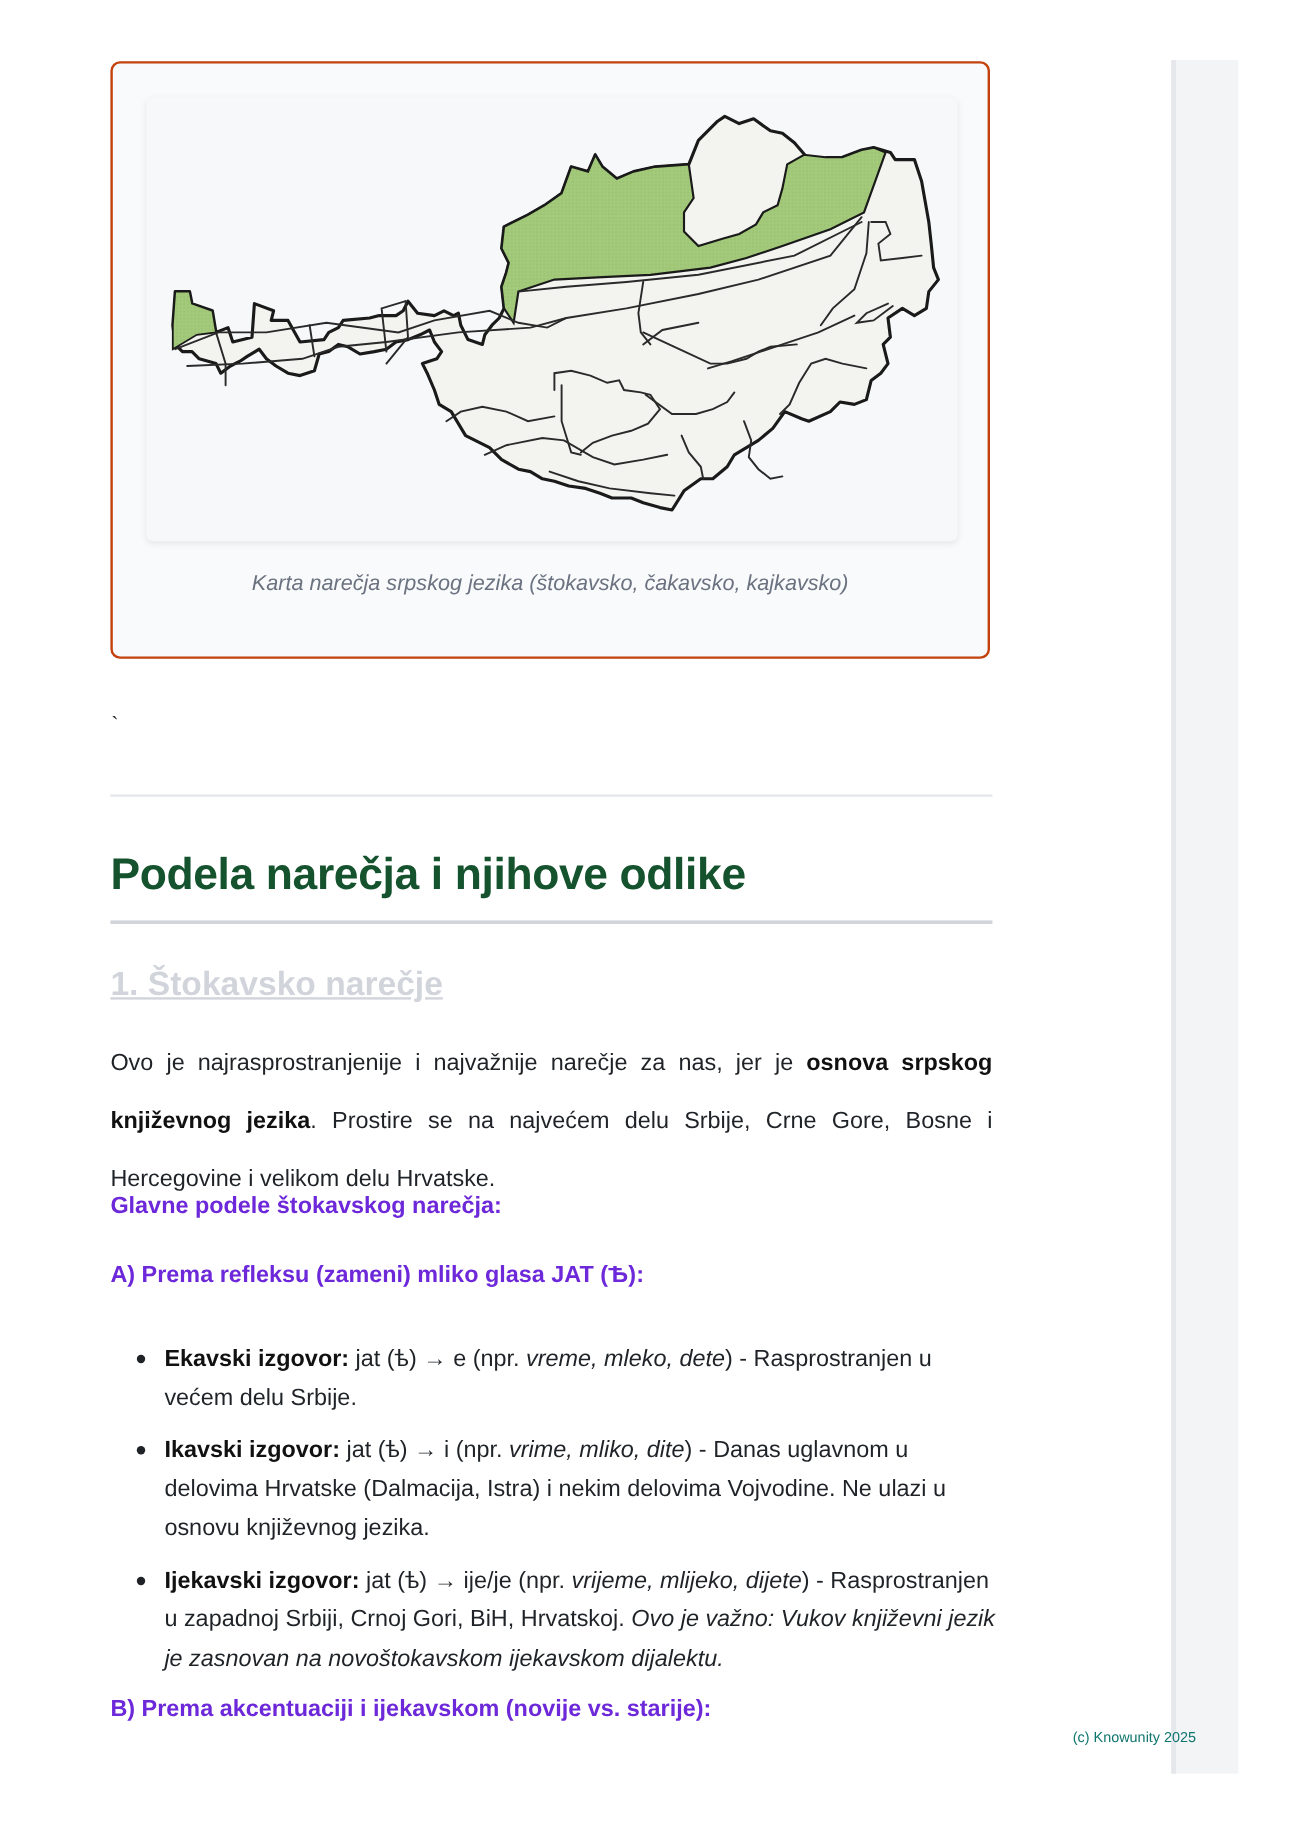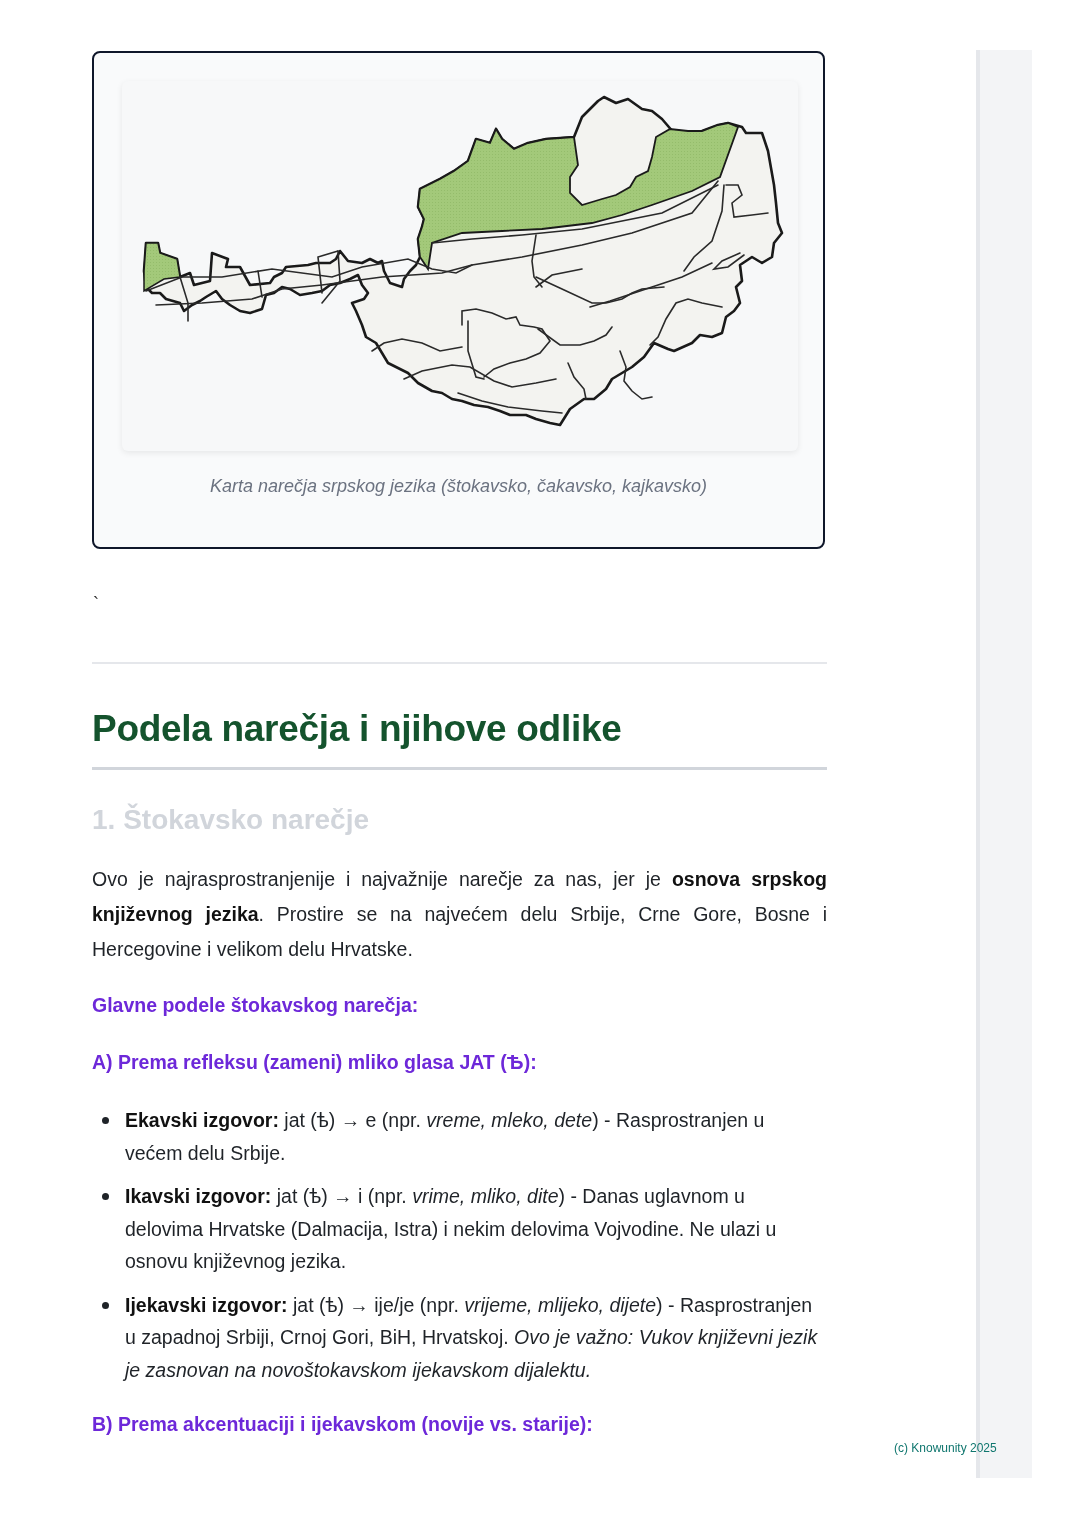--- a/index.html
+++ b/index.html
@@ -3,21 +3,21 @@
 <meta charset="utf-8">
 <style>
   html, body { margin: 0; padding: 0; background: #ffffff; }
   body {
     width: 1080px; height: 1528px; position: relative; overflow: hidden;
     font-family: "Liberation Sans", "DejaVu Sans", sans-serif;
     color: #1f2328;
   }
   .figure-card {
     position: absolute; left: 92px; top: 51px; width: 733px; height: 498px;
-    border: 2px solid #0f172a; border-radius: 8px; background: #f9fafb;
+    border: 2px solid #c2410c; border-radius: 8px; background: #f9fafb;
     box-sizing: border-box;
   }
   .map-frame {
     position: absolute; left: 28px; top: 28px; width: 676px; height: 370px;
     background: #f7f8f9; border-radius: 6px;
     box-shadow: 0 2px 6px rgba(0,0,0,0.08);
   }
   .map-frame svg { position: absolute; left: 0; top: 0; }
   .caption {
     position: absolute; left: 0; right: 0; top: 423px; text-align: center;
@@ -31,31 +31,31 @@
   }
   .h1 {
     position: absolute; left: 92px; top: 708px; width: 735px;
     font-size: 37px; font-weight: bold; color: #14532d; letter-spacing: -0.3px;
     margin: 0;
   }
   .h1-rule {
     position: absolute; left: 92px; top: 767px; width: 735px; height: 3px; background: #d1d5db;
   }
   .h2 {
-    position: absolute; left: 92px; top: 804px; font-size: 28px; font-weight: bold; color: #d1d5db; margin: 0;
+    position: absolute; left: 92px; top: 804px; font-size: 28px; font-weight: bold; color: #d1d5db; margin: 0; text-decoration: underline;
   }
   .para {
     position: absolute; left: 92px; top: 862px; width: 735px;
-    font-size: 19.5px; line-height: 35px; text-align: justify; color: #1f2328; margin: 0;
+    font-size: 19.5px; line-height: 48px; text-align: justify; color: #1f2328; margin: 0;
   }
   .sub {
     position: absolute; left: 92px; font-size: 19.5px; font-weight: bold; color: #6d28d9; margin: 0;
   }
   .list {
-    position: absolute; left: 92px; top: 1104px; width: 735px; margin: 0; padding: 0; list-style: none;
+    position: absolute; left: 92px; top: 1104px; width: 735px; margin: 12px; padding: 0; list-style: none;
   }
   .list li {
     position: relative; padding-left: 33px; font-size: 19.5px; line-height: 32.5px;
     color: #1f2328; margin-bottom: 11px;
   }
   .list li .bullet {
     position: absolute; left: 10px; top: 13px; width: 7px; height: 7px; border-radius: 50%; background: #1f2328;
   }
   b { color: #111; }
   .side-panel {

